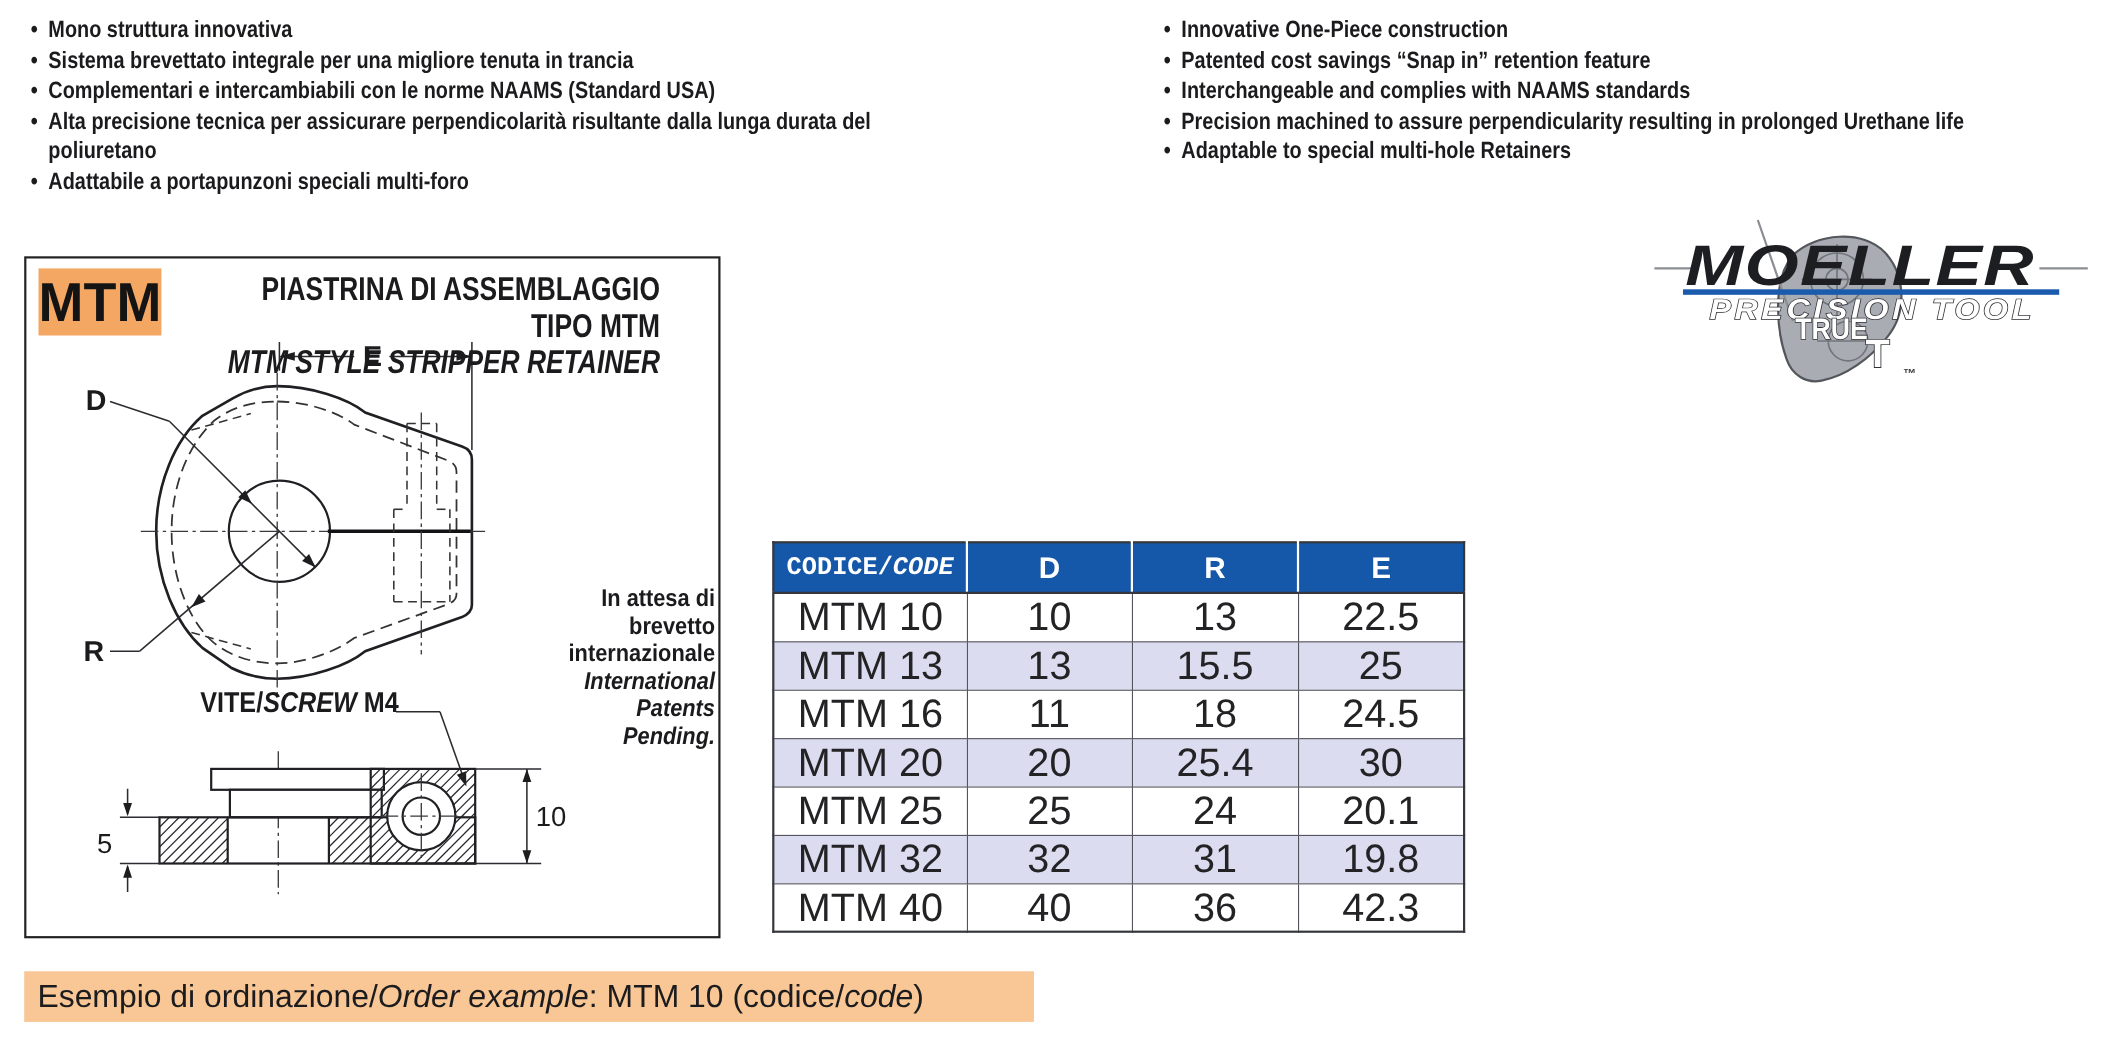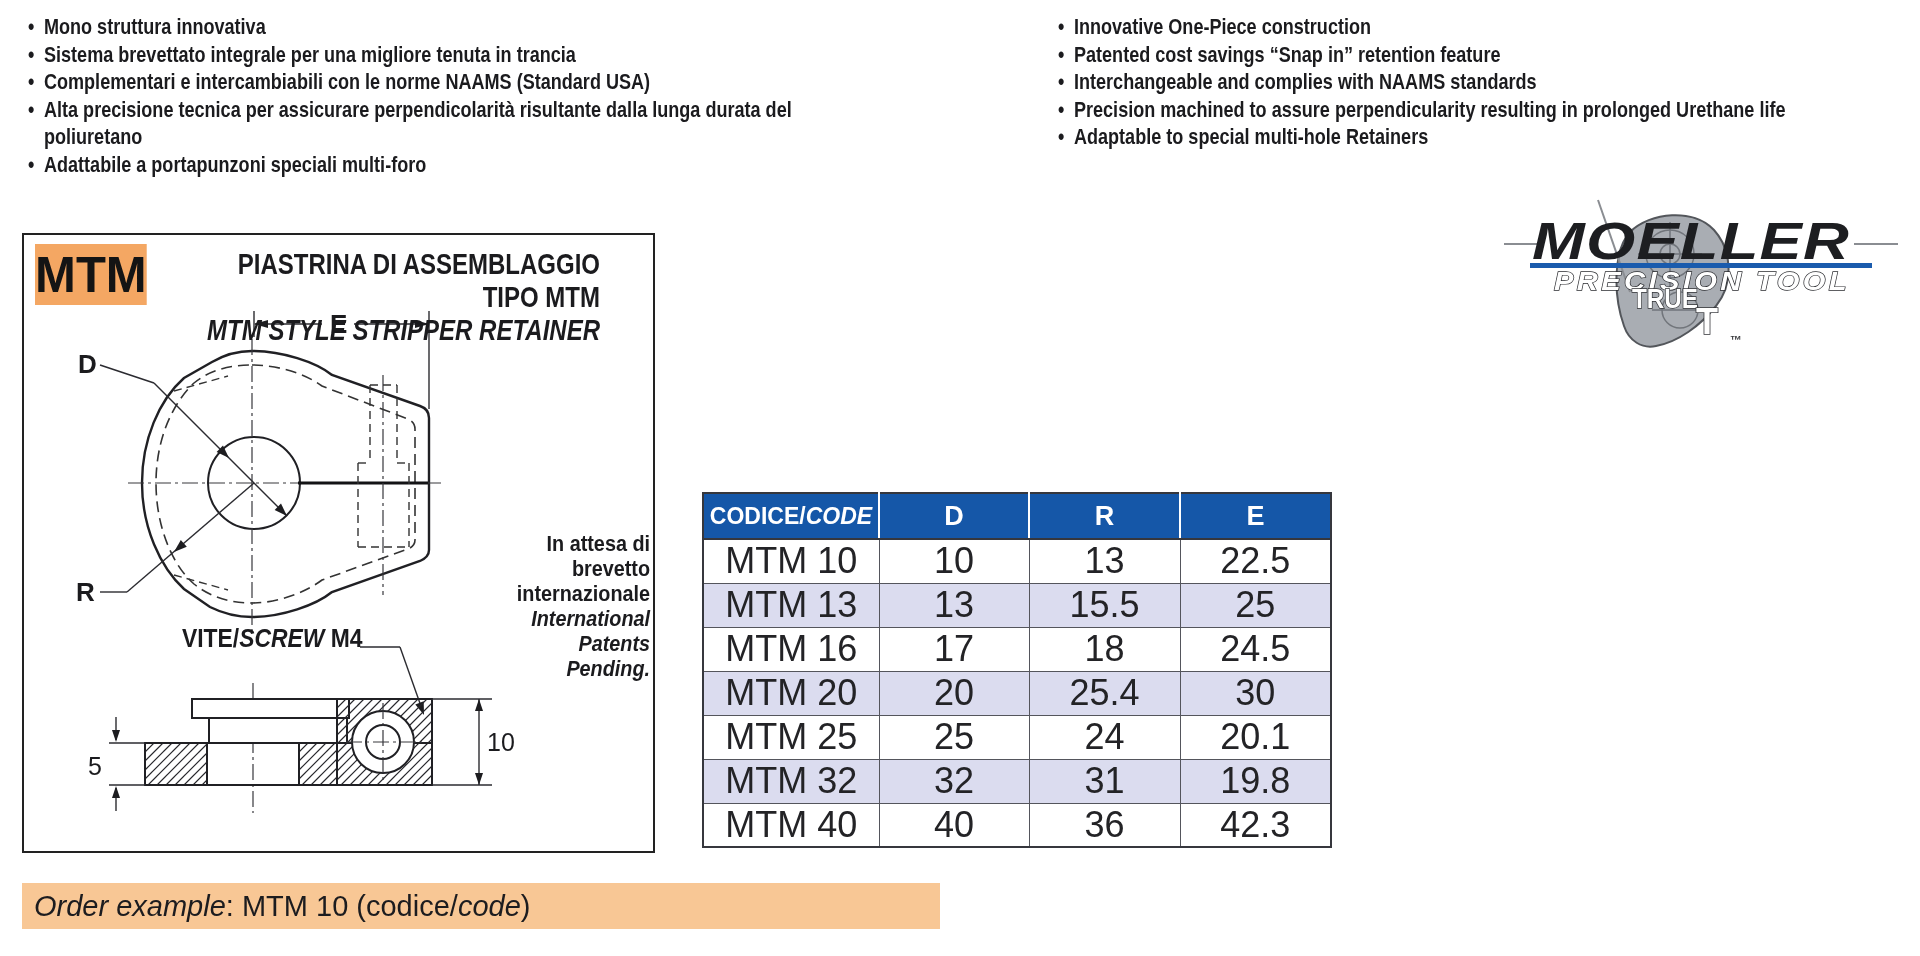--- a/index.html
+++ b/index.html
@@ -49,21 +49,21 @@
   .slit{stroke:#131315;stroke-width:3.2;}
   .arr{fill:#1d1d20;stroke:none;}
   .dimtxt{font-family:"Liberation Sans",sans-serif;font-weight:bold;font-size:26px;fill:#1b1b1e;}
   .dimnum{font-family:"Liberation Sans",sans-serif;font-size:25px;fill:#1b1b1e;}
 
   
   .spec{position:absolute;left:702px;top:492px;width:628px;border-collapse:collapse;
     table-layout:fixed;border:2px solid #36373d;}
   .spec th{background:var(--header-blue);color:#fff;height:46px;font-size:27px;
     border-left:2px solid #fff;border-bottom:2px solid #36373d;text-align:center;}
-  .spec th:first-child{border-left:none;font-size:23px;}
+  .spec th:first-child{border-left:none;font-size:23px;font-family:Liberation Mono, monospace;}
   .spec td{height:44px;border:1.5px solid #54555c;text-align:center;font-size:36px;color:#232326;}
   .spec tr.alt td{background:var(--row-alt);}
 
   
   .logo{position:absolute;left:1502px;top:192px;width:410px;height:170px;}
   .brand{font-family:"Liberation Sans",sans-serif;font-weight:bold;font-style:italic;
     font-size:52px;fill:#1d1e21;letter-spacing:1px;}
   .tagline{font-family:"Liberation Sans",sans-serif;font-weight:bold;font-style:italic;
     font-size:26px;fill:#fff;stroke:#2a2b2f;stroke-width:1.3;letter-spacing:3px;paint-order:stroke;}
   .emblem-text{font-family:"Liberation Sans",sans-serif;font-weight:bold;font-size:27px;
@@ -266,21 +266,21 @@
           <td>22.5</td>
         </tr>
         <tr class="alt">
           <td>MTM 13</td>
           <td>13</td>
           <td>15.5</td>
           <td>25</td>
         </tr>
         <tr>
           <td>MTM 16</td>
-          <td>17</td>
+          <td>11</td>
           <td>18</td>
           <td>24.5</td>
         </tr>
         <tr class="alt">
           <td>MTM 20</td>
           <td>20</td>
           <td>25.4</td>
           <td>30</td>
         </tr>
         <tr>
@@ -317,15 +317,15 @@
     <line class="gline" x1="2" y1="52" x2="40" y2="52"></line>
     <line class="gline" x1="352" y1="52" x2="396" y2="52"></line>
     <text class="brand" x="30" y="67" textLength="318" lengthAdjust="spacingAndGlyphs">MOELLER</text>
     <rect class="blue-bar" x="28" y="71" width="342" height="5"></rect>
     <text class="tagline" x="52" y="98" textLength="296" lengthAdjust="spacingAndGlyphs">PRECISION TOOL</text>
     <text class="emblem-text" x="130" y="116" textLength="66" lengthAdjust="spacingAndGlyphs">TRUE</text>
     <text class="emblem-letter" x="194" y="142">T</text>
     <text class="tm" x="228" y="152">™</text>
   </svg>
 
-  <div class="order-bar"><span class="it">Order example</span><span>: MTM 10 (codice/</span><span class="it">code</span><span>)</span></div>
+  <div class="order-bar"><span>Esempio di ordinazione/</span><span class="it">Order example</span><span>: MTM 10 (codice/</span><span class="it">code</span><span>)</span></div>
 
 </div>
 
 </body></html>

